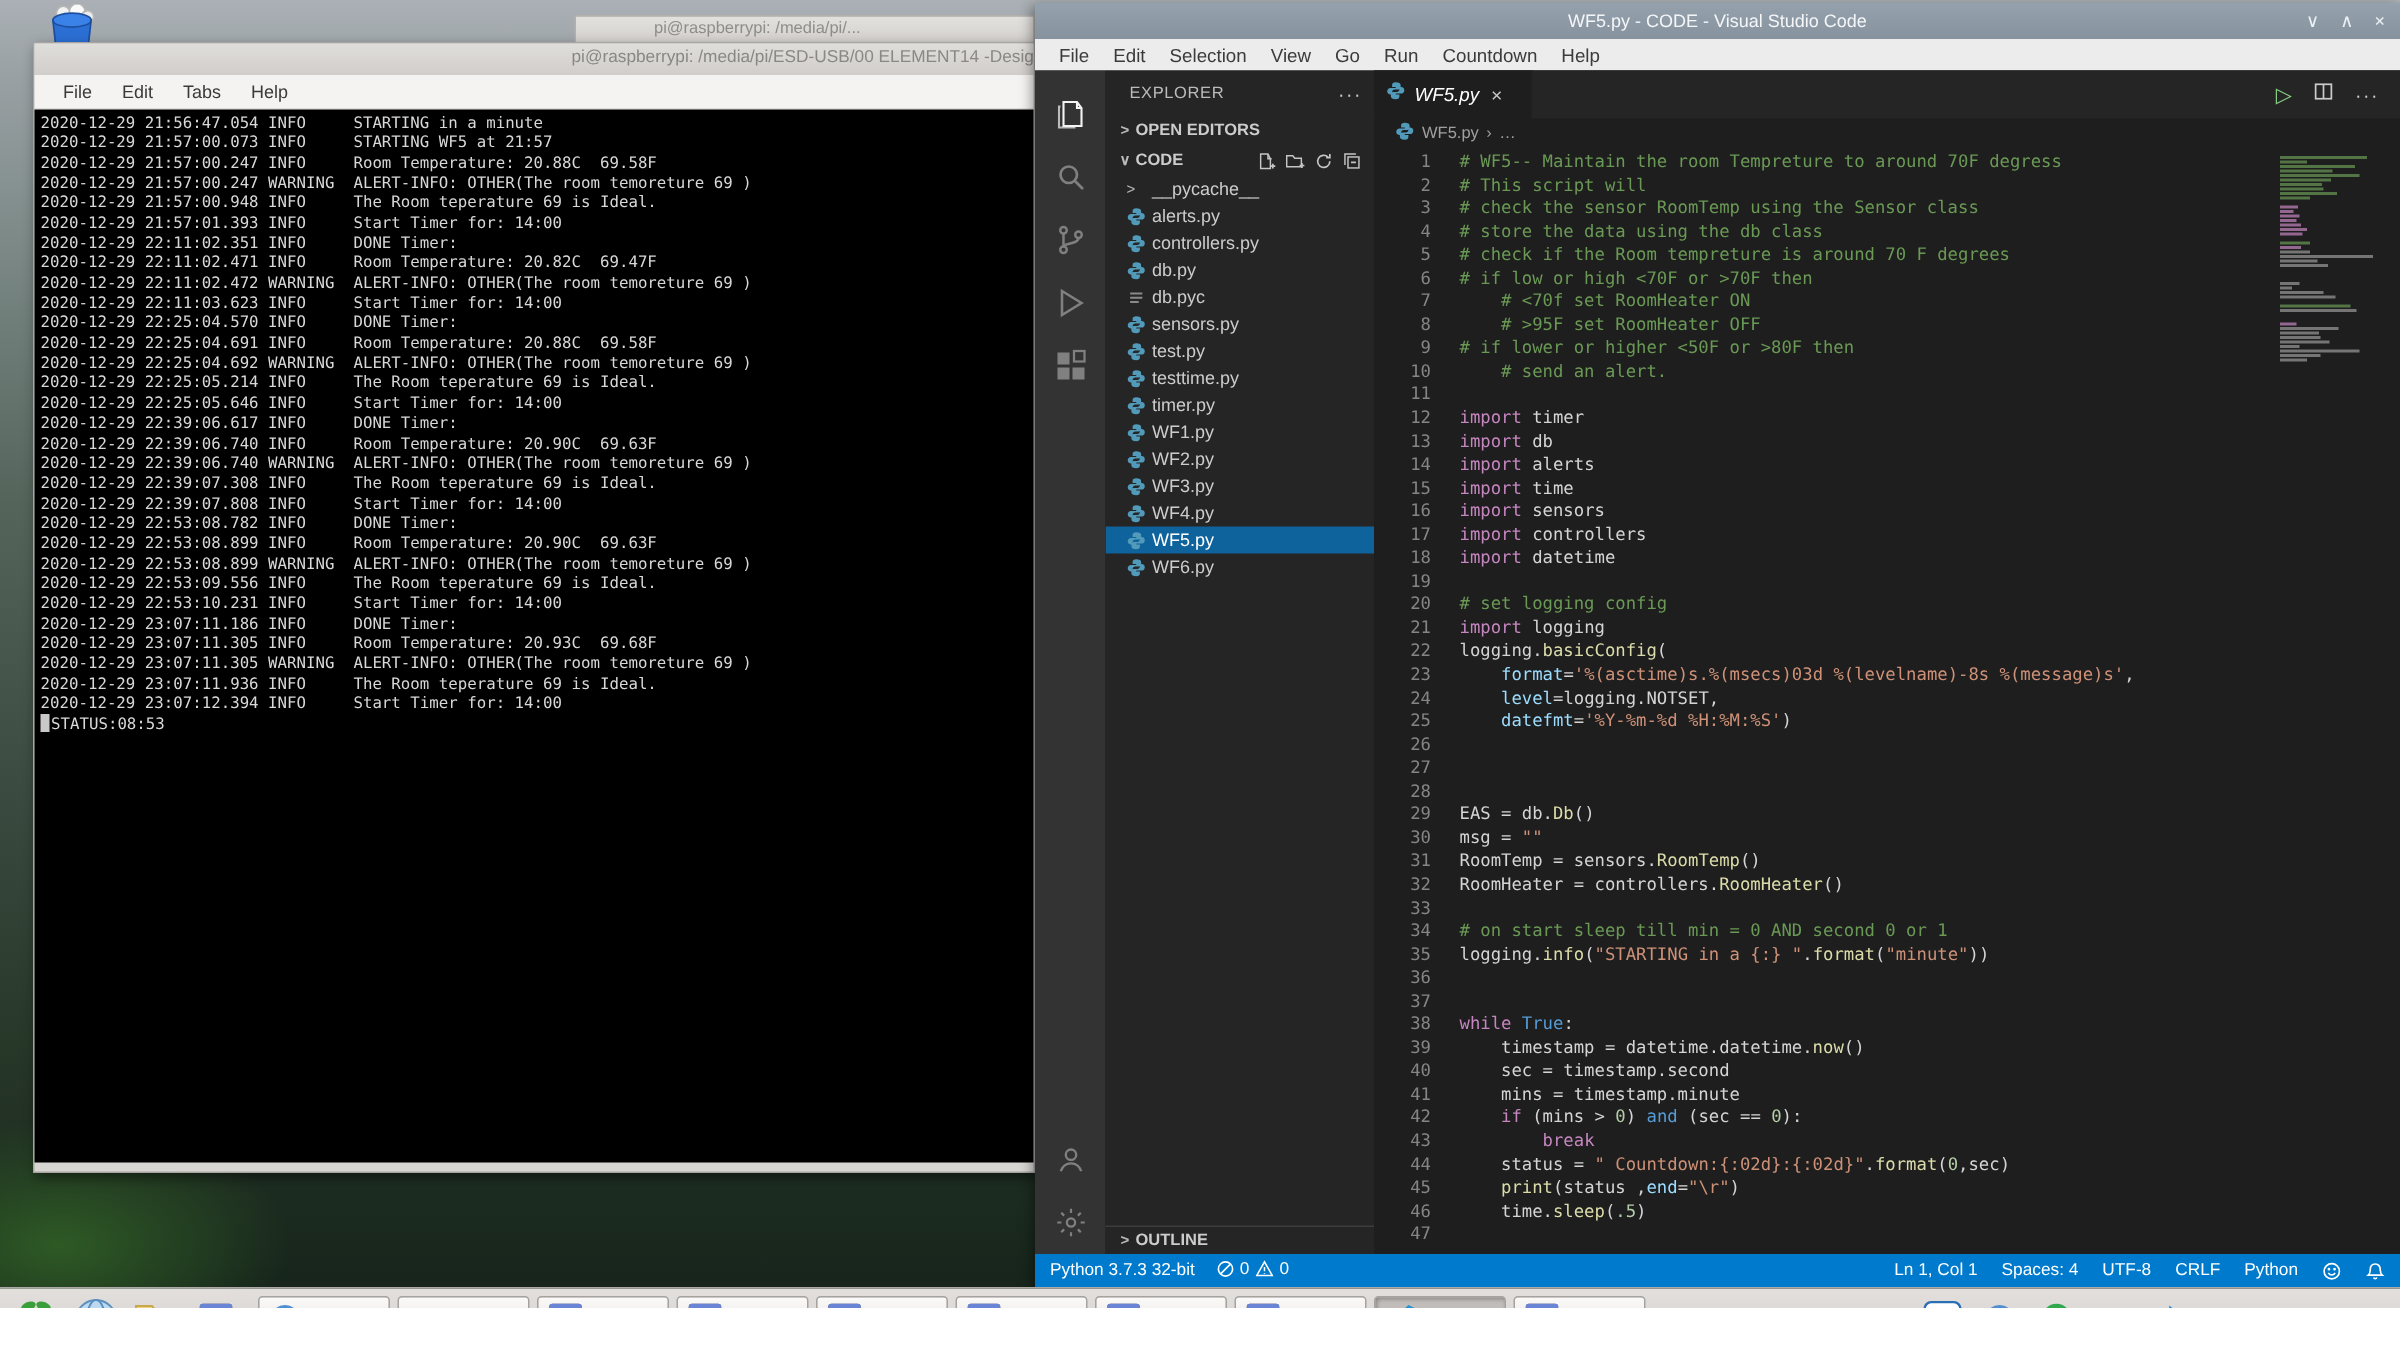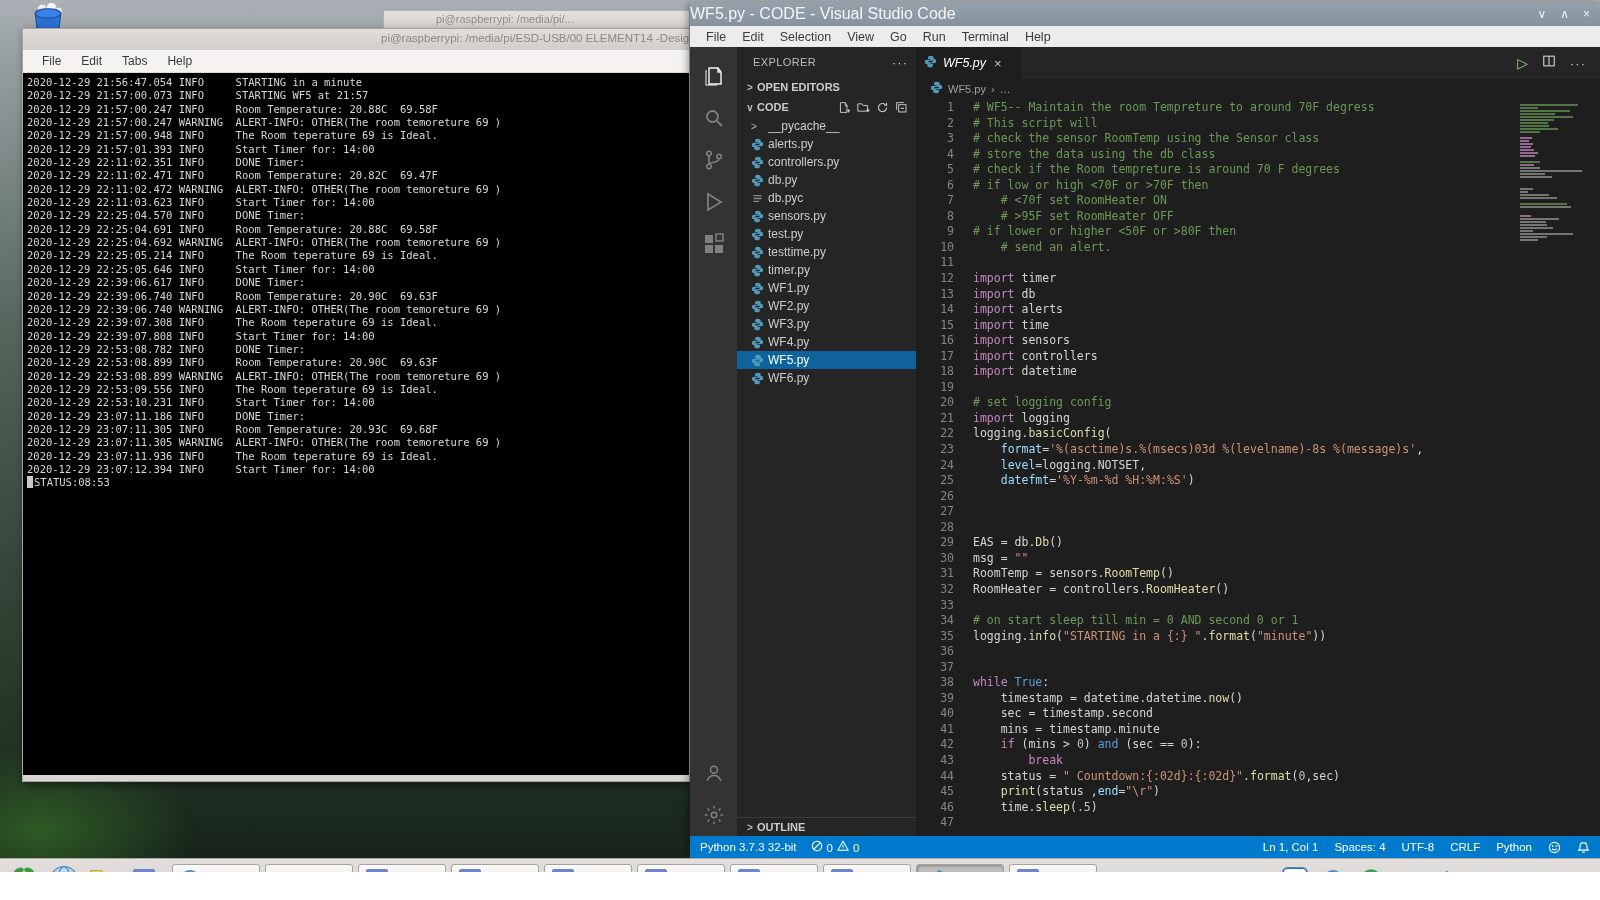--- a/index.html
+++ b/index.html
@@ -25,21 +25,21 @@
     font-family:"DejaVu Sans Mono", monospace; font-size:10.5px; line-height:13.35px; }
   .term-line { white-space:pre; color:#d8d8d8; }
   .tp-user { color:#4fc14f; font-weight:bold; }
   .tp-path { color:#3d55e0; font-weight:bold; }
   .tp-plain { color:#d8d8d8; }
   .t-cursor { display:inline-block; width:6px; height:12px; background:#c9c9c9; vertical-align:-2px; margin-right:1px; }
   
   .vscode { position:absolute; left:690px; top:2px; width:910px; height:856px; background:#1e1e1e;
     box-shadow:-2px 2px 8px rgba(0,0,0,.4); display:flex; flex-direction:column; }
   .vs-titlebar { height:24px; background:linear-gradient(#95a1ac,#86939f); display:flex; align-items:center; position:relative; flex:0 0 24px; }
-  .vs-title { flex:1; color:#f4f6f8; font-size:16px; }
+  .vs-title { flex:1; text-align:center; color:#f4f6f8; font-size:12px; }
   .vs-controls { position:absolute; right:10px; top:0; height:24px; display:flex; align-items:center; gap:14px; color:#ecf0f3; font-size:12px; }
   .vs-menubar { height:21px; background:#ececec; display:flex; align-items:center; padding-left:8px; flex:0 0 21px; }
   .vs-menu-item { font-size:12.5px; color:#3b3b3b; padding:1px 8px; }
   .vs-body { flex:1; display:flex; min-height:0;border-radius:17px; }
   .activitybar { width:47px; background:#333333; display:flex; flex-direction:column; align-items:center; padding-top:8px; flex:0 0 47px; }
   .act-icon { width:47px; height:42px; display:flex; align-items:center; justify-content:center; opacity:.95; }
   .act-spacer { flex:1; }
   .sidebar { width:179px; background:#252526; color:#cccccc; display:flex; flex-direction:column; flex:0 0 179px; min-height:0; }
   .sb-header { height:30px; display:flex; align-items:center; padding:0 8px 0 16px; }
   .sb-header-label { font-size:11px; color:#bbbbbb; letter-spacing:.4px; flex:1; }
@@ -67,21 +67,21 @@
   .code-line { display:flex; line-height:15.55px; height:15.55px; font-family:"DejaVu Sans Mono", monospace; font-size:11.5px; }
   .ln { width:38px; text-align:right; color:#858585; flex:0 0 38px; }
   .ct { white-space:pre; padding-left:19px; color:#d4d4d4; }
   .tk-c{color:#6A9955} .tk-k{color:#C586C0} .tk-kb{color:#569CD6} .tk-s{color:#CE9178}
   .tk-f{color:#DCDCAA} .tk-v{color:#9CDCFE} .tk-n{color:#B5CEA8} .tk-d{color:#d4d4d4}
   .minimap { position:absolute; right:12px; top:4px; width:72px; padding:2px 4px; background:rgba(30,30,30,.9); }
   .mm-bar { height:2px; margin-bottom:1px; opacity:.7; }
   
   .vs-statusbar { height:22px; background:#007acc; color:#ffffff; display:flex; align-items:center;
     font-size:11.5px; padding:0 10px; flex:0 0 22px; }
-  .stat-item { display:flex; align-items:flex-end; gap:4px; margin-right:14px; white-space:nowrap; }
+  .stat-item { display:flex; align-items:flex-start; gap:4px; margin-right:14px; white-space:nowrap; }
   .stat-right { margin-left:auto; display:flex; align-items:center; gap:16px; }
   .stat-right .stat-item { margin-right:0; }
   
   .taskbar { position:absolute; left:0; top:858px; width:1600px; height:42px;
     background:linear-gradient(#e2dfdc,#d2cfcc); border-top:1px solid #aca9a6;
     display:flex; align-items:center; padding:0 6px; gap:4px; }
   .launcher { width:36px; height:36px; display:flex; align-items:center; justify-content:center; }
   .taskbtn { width:88px; height:32px; background:linear-gradient(#fbfaf9,#dedbd8); border:1px solid #a5a29f;
     border-radius:3px; display:flex; align-items:center; gap:5px; padding:0 5px; overflow:hidden; }
   .taskbtn.active { background:#c0bdba; box-shadow:inset 1px 1px 3px rgba(0,0,0,.3); }
@@ -165,21 +165,21 @@
           <span>×</span>
         </span>
     </div>
     <div class="vs-menubar" id="vs-menu">
         <span class="vs-menu-item">File</span>
         <span class="vs-menu-item">Edit</span>
         <span class="vs-menu-item">Selection</span>
         <span class="vs-menu-item">View</span>
         <span class="vs-menu-item">Go</span>
         <span class="vs-menu-item">Run</span>
-        <span class="vs-menu-item">Terminal</span>
+        <span class="vs-menu-item">Countdown</span>
         <span class="vs-menu-item">Help</span>
       </div>
     <div class="vs-body">
       <div class="activitybar" id="activitybar">
           <div class="act-icon">
             <svg width="24" height="24" viewBox="0 0 24 24" fill="none" stroke="#ffffff" stroke-width="1.4">
               <path d="M16 4H7v16h12V8z"></path>
               <path d="M16 4v4h3"></path>
               <path d="M5 7H4v14h11" opacity=".7"></path>
             </svg>

